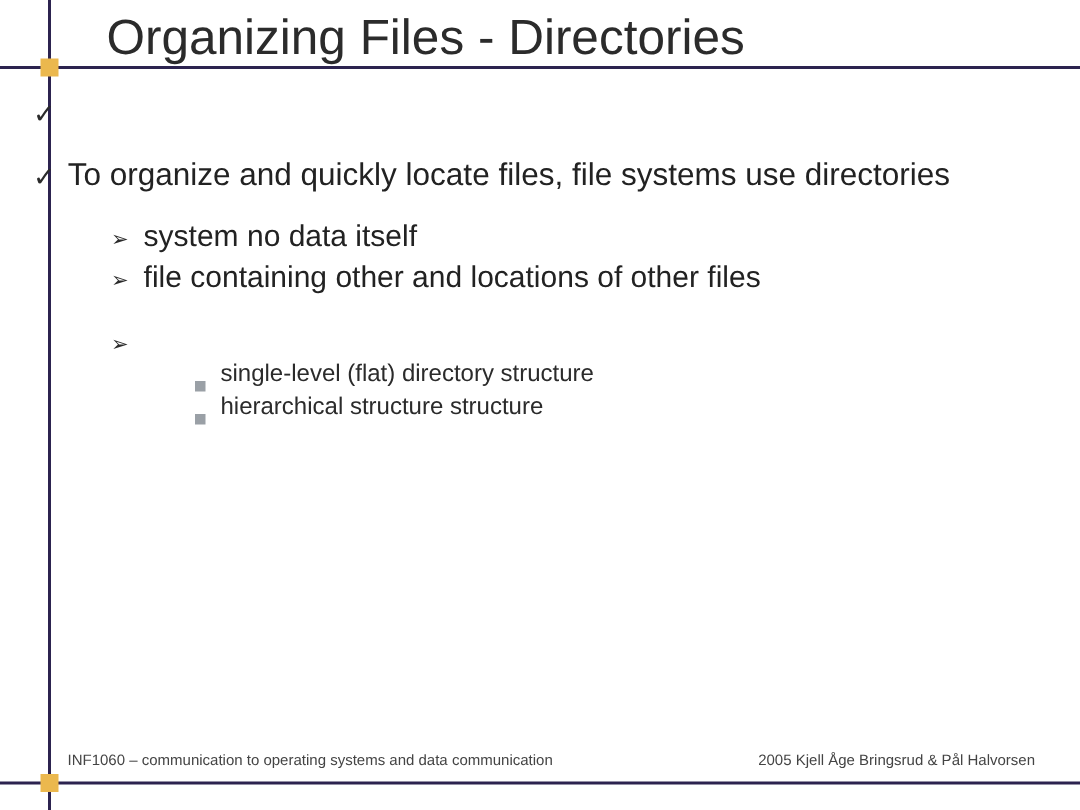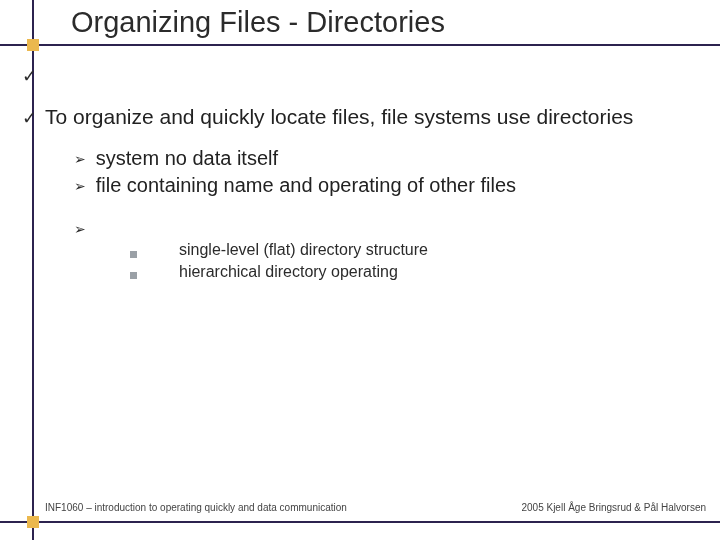--- a/index.html
+++ b/index.html
@@ -34,21 +34,21 @@
     width: 12px;
     height: 12px;
     background: #ebb84e;
   }
   .sq-top { top: 39px; }
   .sq-bottom { top: 516px; }
   .title {
     position: absolute;
     left: 71px;
     top: 6px;
-    font-size: 29px;
+    font-size: 33px;
     color: #2b2b2b;
     font-family: "Tahoma", Verdana, sans-serif;
     text-align: center;
   }
   .content {
     position: absolute;
     top: 62px;
     left: 22px;
     width: 680px;
   }
@@ -79,46 +79,45 @@
   .arrow {
     color: #2b2b2b;
     margin-right: 10px;
     font-size: 14px;
     margin-top: 5px;
     flex-shrink: 0;
   }
   .gap { height: 16px; }
   .bullet3 {
     display: flex;
-    align-items: center;
+    align-items: flex-end;
     margin-left: 108px;
     font-size: 16px;
     color: #2b2b2b;
     line-height: 1.3;
     margin-bottom: 1px;
-    gap: 32px;
   }
   .sq-small {
     width: 7px;
     height: 7px;
     background: #9aa0a6;
     margin-right: 10px;
     margin-top: 7px;
     flex-shrink: 0;
   }
   .footer-left {
     position: absolute;
     left: 45px;
     top: 502px;
     font-size: 10px;
     color: #444;
   }
   .footer-right {
     position: absolute;
-    right: 14px;
+    right: 30px;
     top: 502px;
     font-size: 10px;
     color: #444;
   }
 </style>
 </head>
 <body>
 
 <div class="hline hline-top"></div>
 <div class="hline hline-bottom"></div>
@@ -138,34 +137,34 @@
     <span class="check">✓</span>
     <span>To organize and quickly locate files, file systems use directories</span>
   </div>
 
   <div class="bullet2">
     <span class="arrow">➢</span>
     <span>system no data itself</span>
   </div>
   <div class="bullet2">
     <span class="arrow">➢</span>
-    <span>file containing name and operating of other files</span>
+    <span>file containing other and locations of other files</span>
   </div>
 
   <div class="gap"></div>
 
   <div class="bullet2">
     <span class="arrow">➢</span>
   </div>
 
   <div class="bullet3">
     <span class="sq-small"></span>
     <span>single-level (flat) directory structure</span>
   </div>
   <div class="bullet3">
     <span class="sq-small"></span>
-    <span>hierarchical directory operating</span>
+    <span>hierarchical structure structure</span>
   </div>
 
 </div>
 
-<div class="footer-left">INF1060 – introduction to operating quickly and data communication</div>
+<div class="footer-left">INF1060 – communication to operating systems and data communication</div>
 <div class="footer-right">2005 Kjell Åge Bringsrud &amp; Pål Halvorsen</div>
 
 </body></html>

